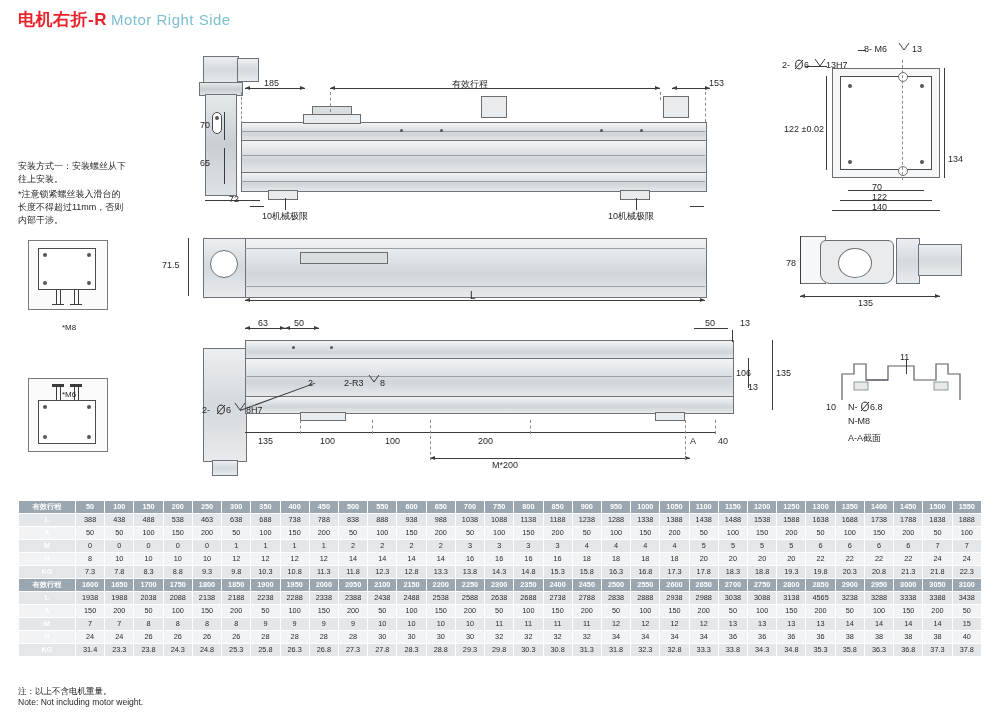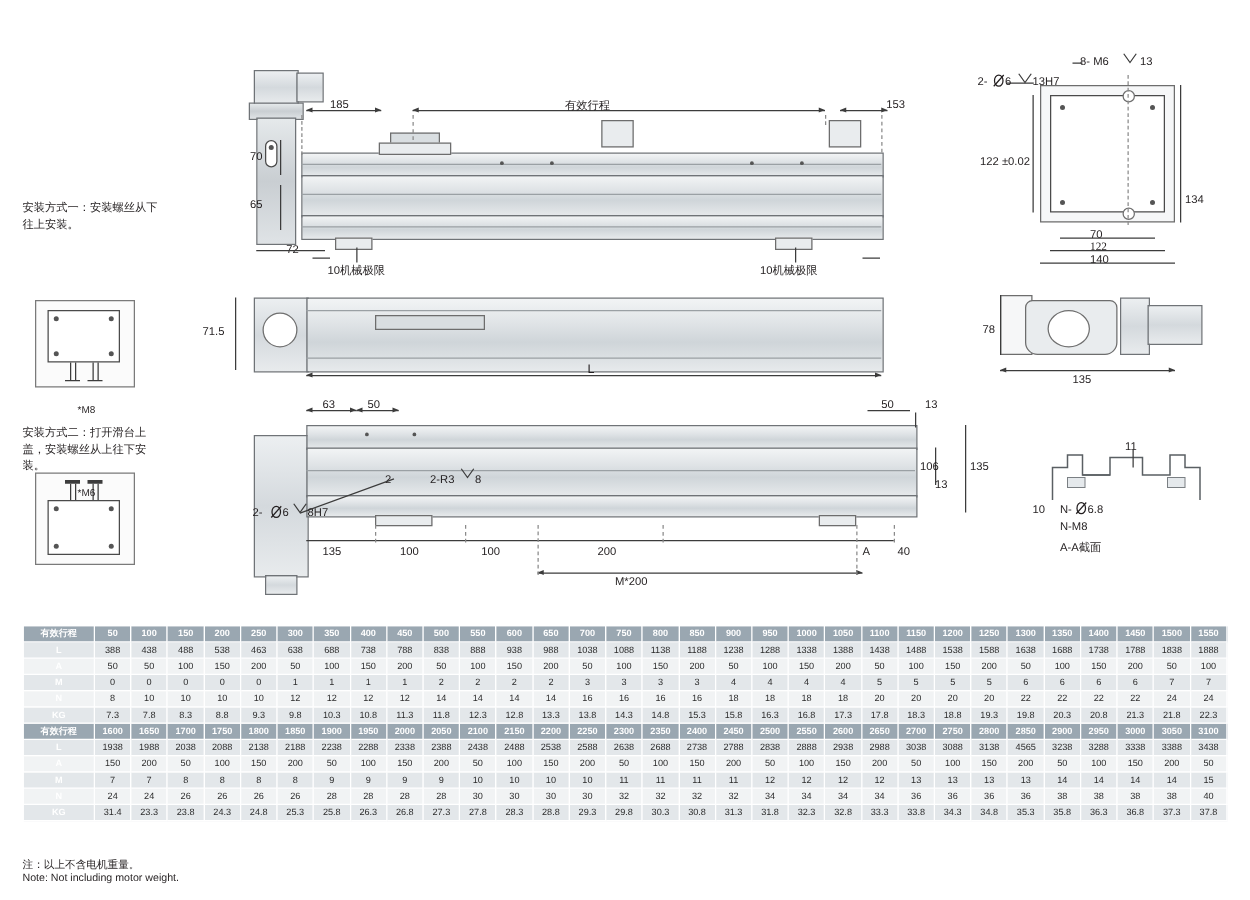--- a/index.html
+++ b/index.html
@@ -59,42 +59,45 @@
   .arrowL{border-right:5px solid #3c3c3c;}
   .arrowR{border-left:5px solid #3c3c3c;}
   .dot{position:absolute;border-radius:50%;background:#555;}
   .circ{position:absolute;border:1px solid #6f6f6f;border-radius:50%;background:#fff;}
 </style>
 </head>
 <body>
 
 <div class="root">
 
+  <div class="title">
+    <span class="cn">电机右折-R</span><span class="en">Motor Right Side</span>
+  </div>
 
   <div class="note" style="left:18px;top:160px;">
     <span>安装方式一：安装螺丝从下往上安装。</span>
+  </div>
+  <div class="note" style="left:18px;top:188px;">
+    <span>*注意锁紧螺丝装入滑台的长度不得超过11mm，否则内部干涉。</span>
   </div>
 
   <div class="panel" style="left:28px;top:240px;width:78px;height:68px;"></div>
   <div class="box" style="left:38px;top:248px;width:58px;height:42px;"></div>
   <div class="dot" style="left:43px;top:253px;width:4px;height:4px;"></div>
   <div class="dot" style="left:87px;top:253px;width:4px;height:4px;"></div>
   <div class="dot" style="left:43px;top:281px;width:4px;height:4px;"></div>
   <div class="dot" style="left:87px;top:281px;width:4px;height:4px;"></div>
   <div class="line vl" style="left:56px;top:290px;height:14px;"></div>
   <div class="line vl" style="left:60px;top:290px;height:14px;"></div>
   <div class="line vl" style="left:74px;top:290px;height:14px;"></div>
   <div class="line vl" style="left:78px;top:290px;height:14px;"></div>
   <div class="line hl" style="left:52px;top:304px;width:12px;"></div>
   <div class="line hl" style="left:70px;top:304px;width:12px;"></div>
   <div class="txt s8" style="left:62px;top:323px;">*M8</div>
 
-  <div class="note" style="left:18px;top:340px;">
-    <span>安装方式二：打开滑台上盖，安装螺丝从上往下安装。</span>
-  </div>
 
   <div class="panel" style="left:28px;top:378px;width:78px;height:72px;"></div>
   <div class="box" style="left:38px;top:400px;width:58px;height:44px;"></div>
   <div class="dot" style="left:43px;top:405px;width:4px;height:4px;"></div>
   <div class="dot" style="left:87px;top:405px;width:4px;height:4px;"></div>
   <div class="dot" style="left:43px;top:435px;width:4px;height:4px;"></div>
   <div class="dot" style="left:87px;top:435px;width:4px;height:4px;"></div>
   <div class="line hl" style="left:52px;top:384px;width:12px;height:3px;"></div>
   <div class="line hl" style="left:70px;top:384px;width:12px;height:3px;"></div>
   <div class="line vl" style="left:56px;top:387px;height:13px;"></div>
@@ -276,21 +279,21 @@
   </svg>
   <div class="txt" style="left:826px;top:60px;">13H7</div>
 
   <div class="txt" style="left:784px;top:124px;">122 ±0.02</div>
   <div class="txt" style="left:948px;top:124px;margin-top:30px;">134</div>
   <div class="line vl" style="left:944px;top:68px;height:110px;"></div>
   <div class="line vl" style="left:826px;top:76px;height:94px;"></div>
 
   <div class="txt" style="left:872px;top:182px;">70</div>
   <div class="line hl" style="left:848px;top:190px;width:76px;"></div>
-  <div class="txt" style="left:872px;top:192px;font-family:Liberation Serif, serif;">122</div>
+  <div class="txt" style="left:872px;top:192px;">122</div>
   <div class="line hl" style="left:840px;top:200px;width:92px;"></div>
   <div class="txt" style="left:872px;top:202px;">140</div>
   <div class="line hl" style="left:832px;top:210px;width:108px;"></div>
 
   <div class="boxw" style="left:800px;top:236px;width:26px;height:48px;"></div>
   <div class="boxg" style="left:820px;top:240px;width:74px;height:44px;border-radius:6px 6px 10px 10px;"></div>
   <div class="circ" style="left:838px;top:248px;width:32px;height:28px;"></div>
   <div class="motor" style="left:896px;top:238px;width:22px;height:44px;"></div>
   <div class="motor" style="left:918px;top:244px;width:42px;height:30px;"></div>
   <div class="txt" style="left:786px;top:258px;">78</div>

